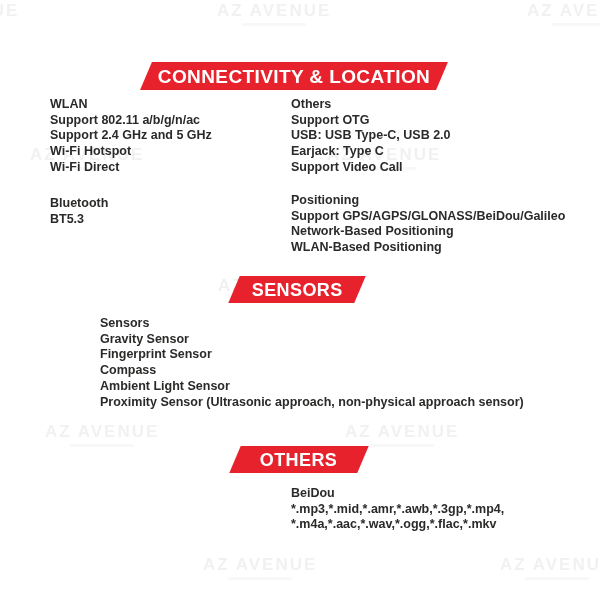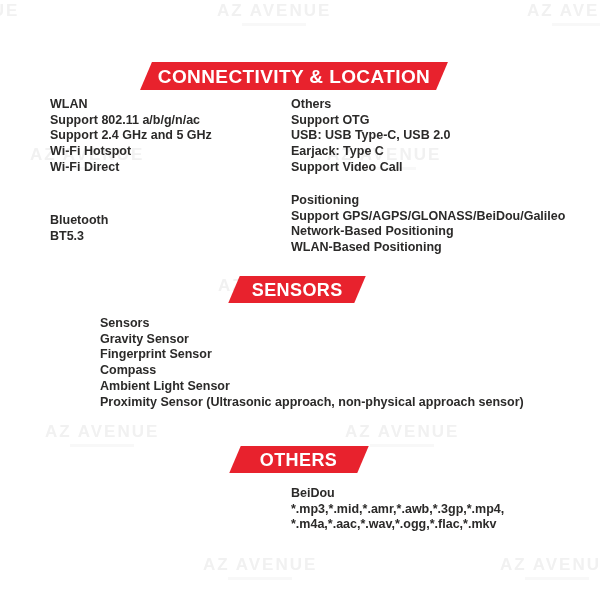--- a/index.html
+++ b/index.html
@@ -85,21 +85,21 @@
 Support 2.4 GHz and 5 GHz
 Wi-Fi Hotspot
 Wi-Fi Direct</div>
 
   <div class="spec" style="left:291px;top:97px;">Others
 Support OTG
 USB: USB Type-C, USB 2.0
 Earjack: Type C
 Support Video Call</div>
 
-  <div class="spec" style="left:50px;top:196px;margin-top:17px;">Bluetooth
+  <div class="spec" style="left:50px;top:196px;">Bluetooth
 BT5.3</div>
 
   <div class="spec" style="left:291px;top:193px;">Positioning
 Support GPS/AGPS/GLONASS/BeiDou/Galileo
 Network-Based Positioning
 WLAN-Based Positioning</div>
 
   <div class="banner banner-sm" style="left:234px;top:276px;width:126px;height:27px;">
     <span class="banner-label">SENSORS</span>
   </div>

